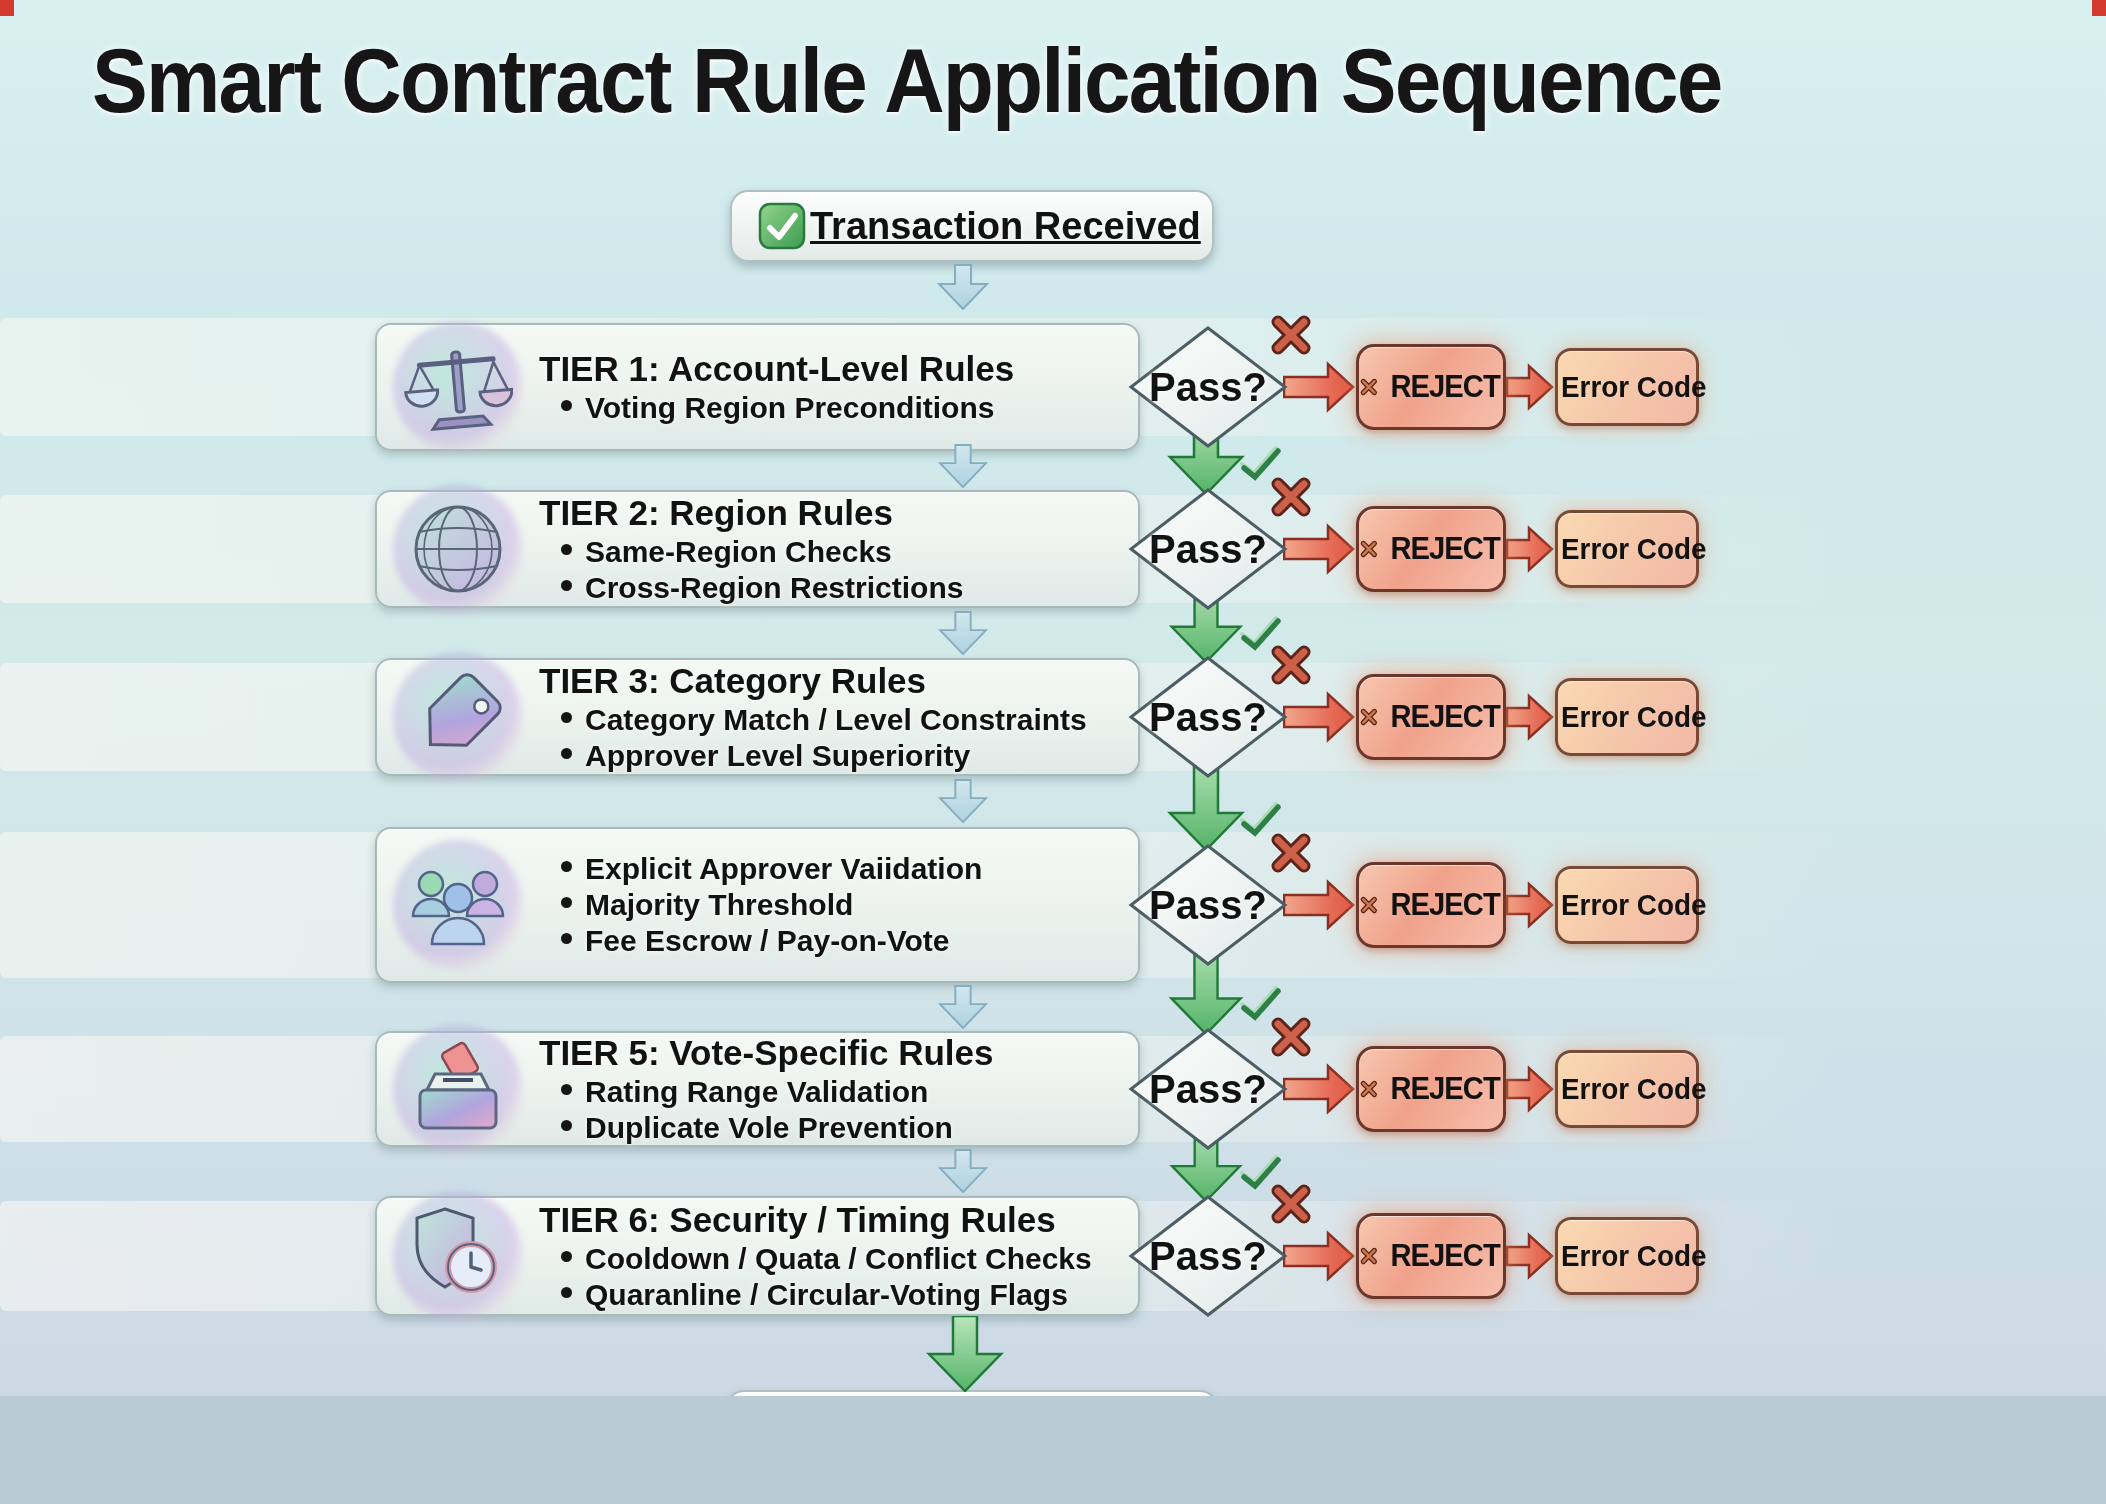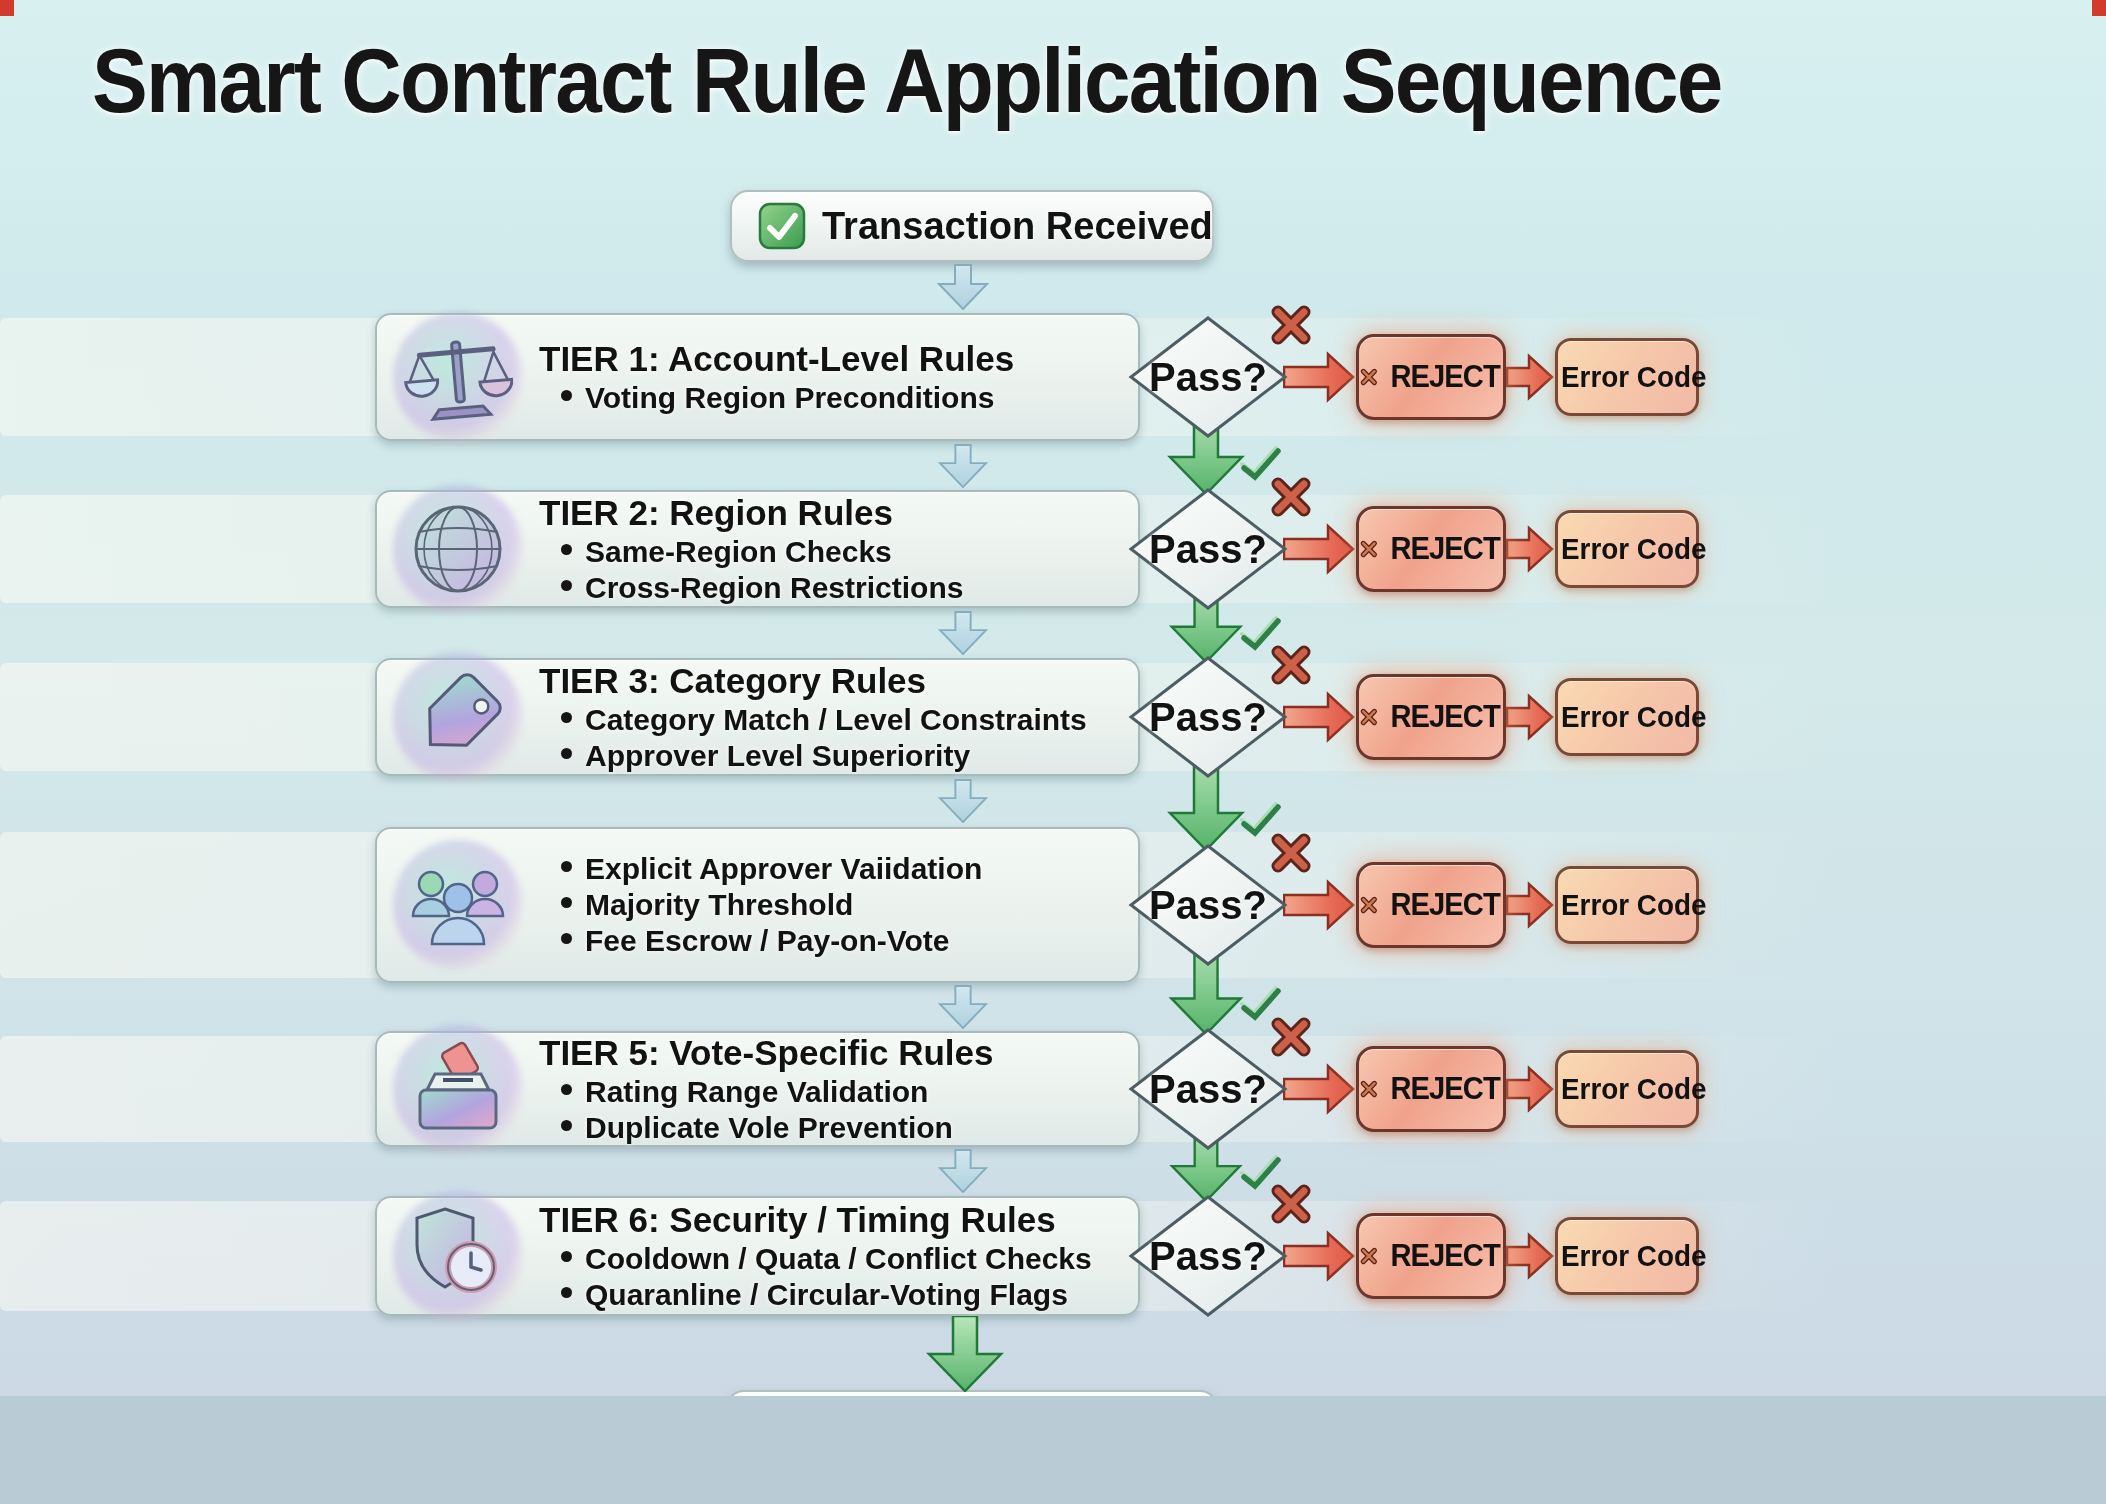--- a/index.html
+++ b/index.html
@@ -13,24 +13,25 @@
   .band{position:absolute;left:0;width:100%;
     background:linear-gradient(90deg,rgba(253,251,243,.55),rgba(253,251,243,.38) 52%,rgba(253,251,243,.18) 70%,rgba(253,251,243,0) 88%);
     border-radius:6px;}
   .title{
     position:absolute;left:92px;top:30px;font-size:90px;font-weight:700;letter-spacing:-2px;
     transform:scaleX(.93);transform-origin:left center;white-space:nowrap;color:#161616;
     text-shadow:0 0 10px rgba(255,255,255,.9),0 2px 2px rgba(255,255,255,.6);
   }
   
   .pill{
-    position:absolute;display:flex;align-items:center;gap:16px;padding:4px 26px;box-sizing:border-box;
+    position:absolute;display:flex;align-items:center;gap:4px;padding:4px 26px;box-sizing:border-box;
     background:linear-gradient(180deg,#fcfefd 0%,#eef3f1 55%,#e2eae8 100%);
     border:2px solid #b3bfbf;border-radius:18px;
     box-shadow:0 5px 10px rgba(84,108,112,.38),inset 0 1px 0 #fff;
+    text-decoration:underline;
   }
   .pill-label{font-size:38px;font-weight:700;text-shadow:0 0 6px rgba(255,255,255,.9);white-space:nowrap;}
   .check-chip{flex:0 0 auto;width:48px;height:48px;}
   
   .row{position:absolute;left:375px;width:1731px;}
   .tier-box{
     position:absolute;left:0;top:0;width:765px;height:100%;box-sizing:border-box;
     display:flex;align-items:center;gap:26px;padding:8px 20px 8px 26px;
     background:linear-gradient(180deg,#f4f9f5 0%,#ebf2ee 55%,#dfe9e7 100%);
     border:2px solid #a7baba;border-radius:16px;
@@ -183,21 +184,21 @@
   </svg>
   <svg class="pass-check" style="top:983px" width="46" height="40" viewBox="0 0 46 40">
     <path d="M6,21 L18,30 L40,5" fill="none" stroke="#a9dcb3" stroke-width="4" stroke-linecap="round"></path>
     <path d="M8,25 L19,34 L42,8" fill="none" stroke="#2f8048" stroke-width="5.5" stroke-linecap="round"></path>
   </svg>
   <svg class="pass-check" style="top:1152px" width="46" height="40" viewBox="0 0 46 40">
     <path d="M6,21 L18,30 L40,5" fill="none" stroke="#a9dcb3" stroke-width="4" stroke-linecap="round"></path>
     <path d="M8,25 L19,34 L42,8" fill="none" stroke="#2f8048" stroke-width="5.5" stroke-linecap="round"></path>
   </svg>
 
-  <div class="row" style="top:313px;height:128px">
+  <div class="row" style="top:323px;height:128px">
     <div class="tier-box">
       <div class="icon-wrap">
         <svg width="110" height="110" viewBox="0 0 110 110">
           <g transform="rotate(-5 55 50)" stroke="#5b6080" stroke-width="3" fill="none" stroke-linecap="round">
             <rect x="51" y="20" width="8" height="60" fill="#9aa0c8" rx="3"></rect>
             <path d="M18,30 H92" stroke-width="5"></path>
             <path d="M33,86 h44 l7,9 h-58 z" fill="#9a92c2"></path>
             <path d="M18,30 L6,56 M18,30 L30,56" stroke-width="2.5"></path>
             <path d="M2,56 a16,15 0 0 0 32,0 z" fill="#cfe0f2"></path>
             <path d="M92,33 L80,62 M92,33 L104,62" stroke-width="2.5"></path>

